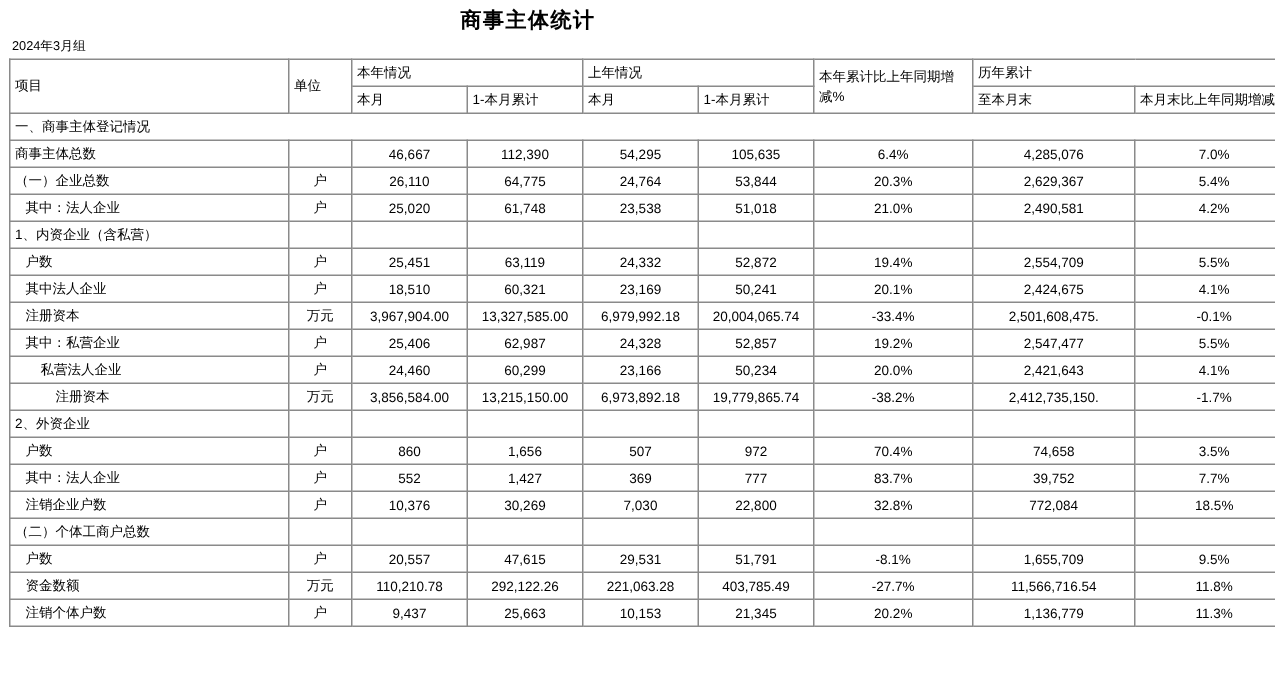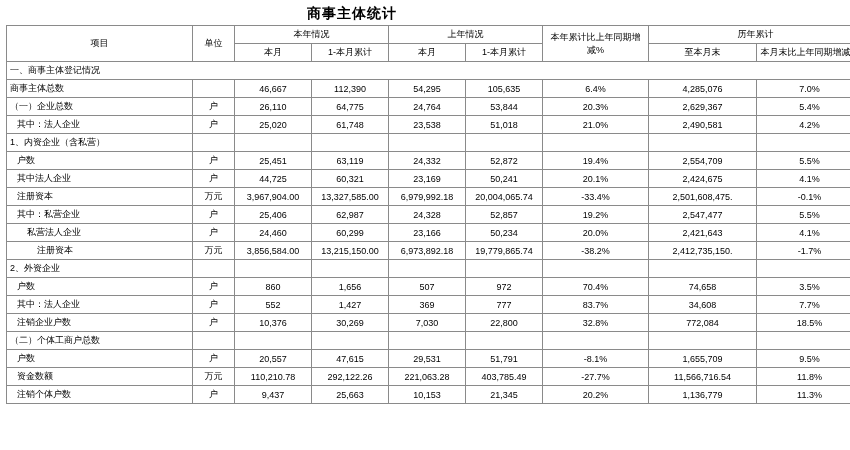--- a/index.html
+++ b/index.html
@@ -41,21 +41,21 @@
   table.main td, table.main th {
     border: 1px solid #8a8a8a;
     font-size: 9px;
     padding: 2px 3px;
     height: 14px;
     box-sizing: border-box;
     font-weight: normal;
     vertical-align: middle;
   }
   .hdr {
-    text-align: center;
+    text-align: left;
     font-weight: normal;
   }
   .num {
     text-align: center;
     font-variant-numeric: tabular-nums;
   }
   .lbl {
     text-align: left;
     padding-left: 4px;
     margin-left: 22px;
@@ -82,20 +82,21 @@
   col.c-pct { width: 106px; }
   col.c-tot { width: 108px; }
   col.c-tpct { width: 106px; }
 </style>
 </head>
 <body>
 
 <div class="page">
 
   <div class="title">商事主体统计</div>
+  <div class="subtitle">2024年3月组</div>
 
   <table class="main">
     <colgroup>
       <col class="c-item">
         <col class="c-unit">
       <col class="c-n">
         <col class="c-n">
         <col class="c-n">
         <col class="c-n">
       <col class="c-pct">
@@ -175,21 +176,21 @@
           <td class="num">63,119</td>
           <td class="num">24,332</td>
           <td class="num">52,872</td>
           <td class="num">19.4%</td>
           <td class="num">2,554,709</td>
           <td class="num">5.5%</td>
         </tr>
         <tr>
           <td class="lbl i1">其中法人企业</td>
           <td class="unit">户</td>
-          <td class="num">44,725</td>
+          <td class="num">18,510</td>
           <td class="num">60,321</td>
           <td class="num">23,169</td>
           <td class="num">50,241</td>
           <td class="num">20.1%</td>
           <td class="num">2,424,675</td>
           <td class="num">4.1%</td>
         </tr>
         <tr>
           <td class="lbl i1">注册资本</td>
           <td class="unit">万元</td>
@@ -257,21 +258,21 @@
           <td class="num">3.5%</td>
         </tr>
         <tr>
           <td class="lbl i1">其中：法人企业</td>
           <td class="unit">户</td>
           <td class="num">552</td>
           <td class="num">1,427</td>
           <td class="num">369</td>
           <td class="num">777</td>
           <td class="num">83.7%</td>
-          <td class="num">34,608</td>
+          <td class="num">39,752</td>
           <td class="num">7.7%</td>
         </tr>
         <tr>
           <td class="lbl i1">注销企业户数</td>
           <td class="unit">户</td>
           <td class="num">10,376</td>
           <td class="num">30,269</td>
           <td class="num">7,030</td>
           <td class="num">22,800</td>
           <td class="num">32.8%</td>

